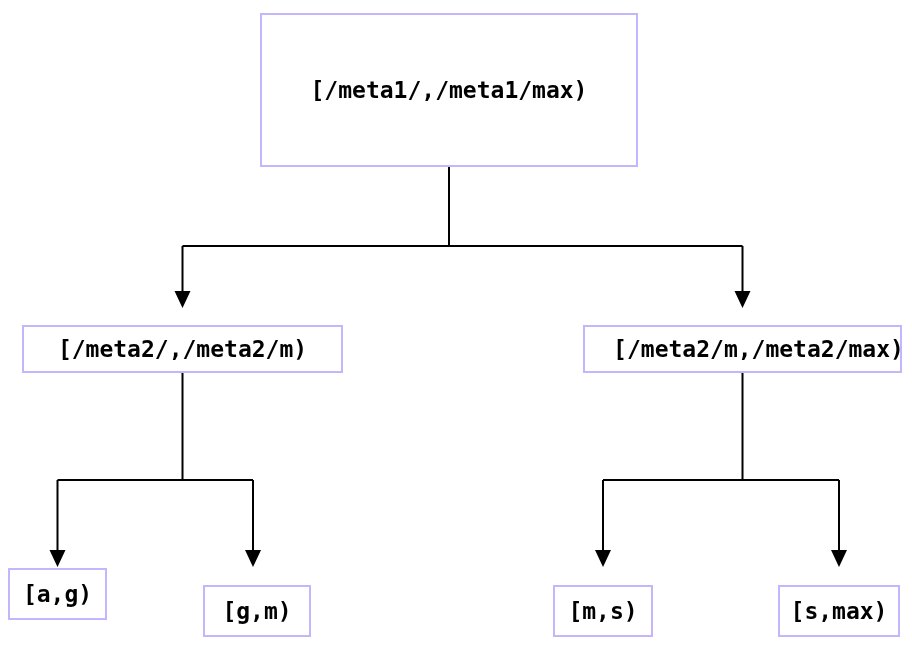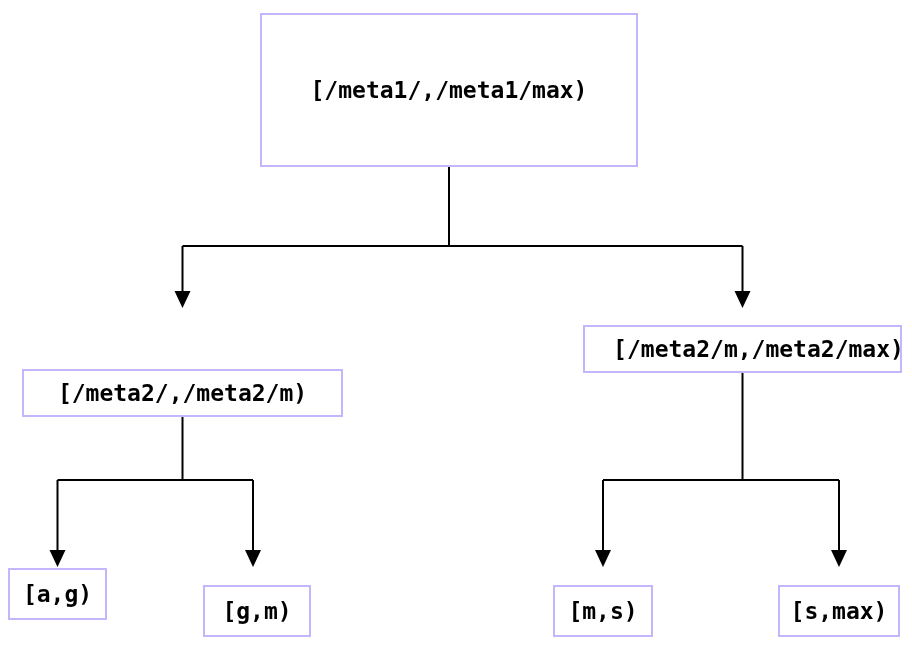--- a/index.html
+++ b/index.html
@@ -23,21 +23,21 @@
     display: flex;
     align-items: center;
     justify-content: center;
     color: #000000;
     font-size: 23px;
     font-weight: bold;
     letter-spacing: 0px;
     white-space: nowrap;
   }
   #node-root  { left: 260px; top: 13px;  width: 378px; height: 154px; }
-  #node-left  { left: 22px;  top: 325px; width: 321px; height: 48px; margin-top: 44px; }
+  #node-left  { left: 22px;  top: 325px; width: 321px; height: 48px; }
   #node-right { left: 583px; top: 325px; width: 319px; height: 48px; padding-left: 32px; }
   #node-ag    { left: 8px;   top: 568px; width: 99px;  height: 52px; }
   #node-gm    { left: 203px; top: 585px; width: 108px; height: 52px; }
   #node-ms    { left: 553px; top: 585px; width: 100px; height: 52px; }
   #node-smax  { left: 778px; top: 585px; width: 122px; height: 52px; }
   svg.edges {
     position: absolute;
     left: 0;
     top: 0;
     width: 912px;

